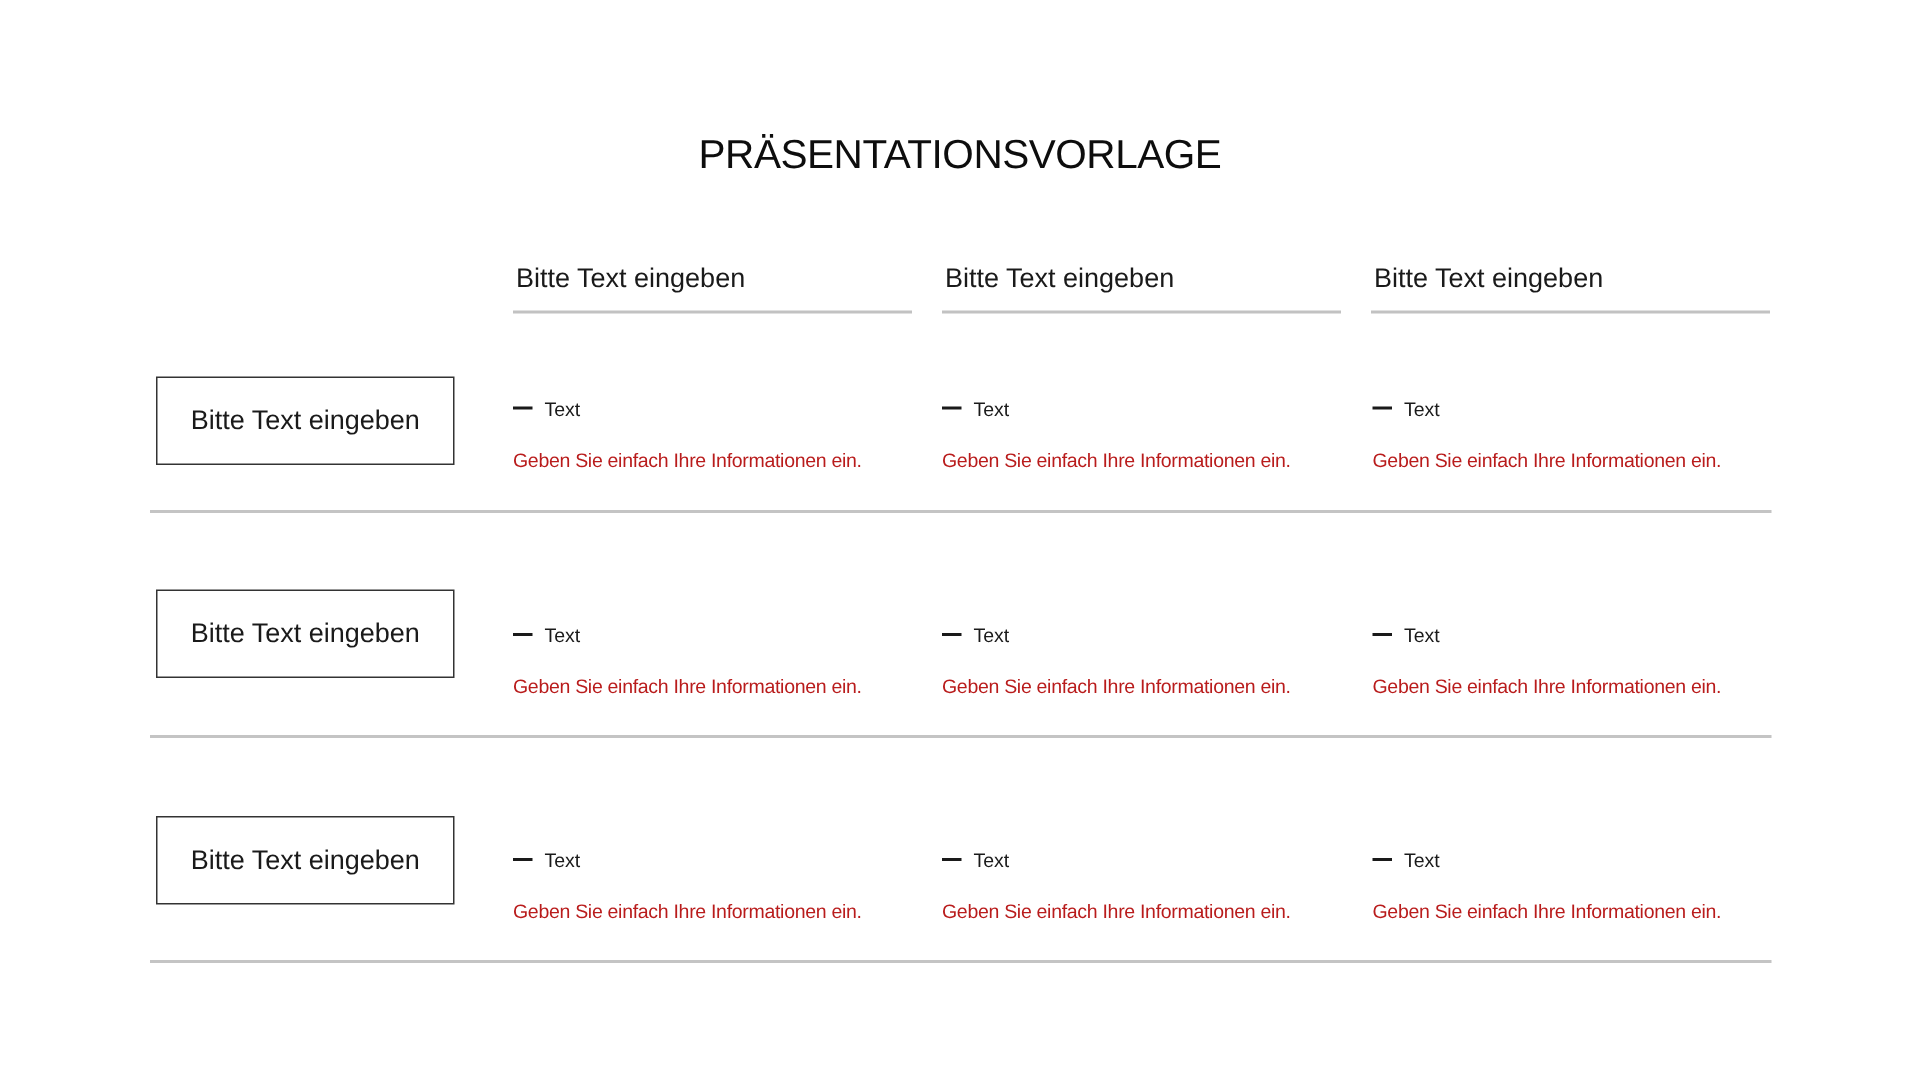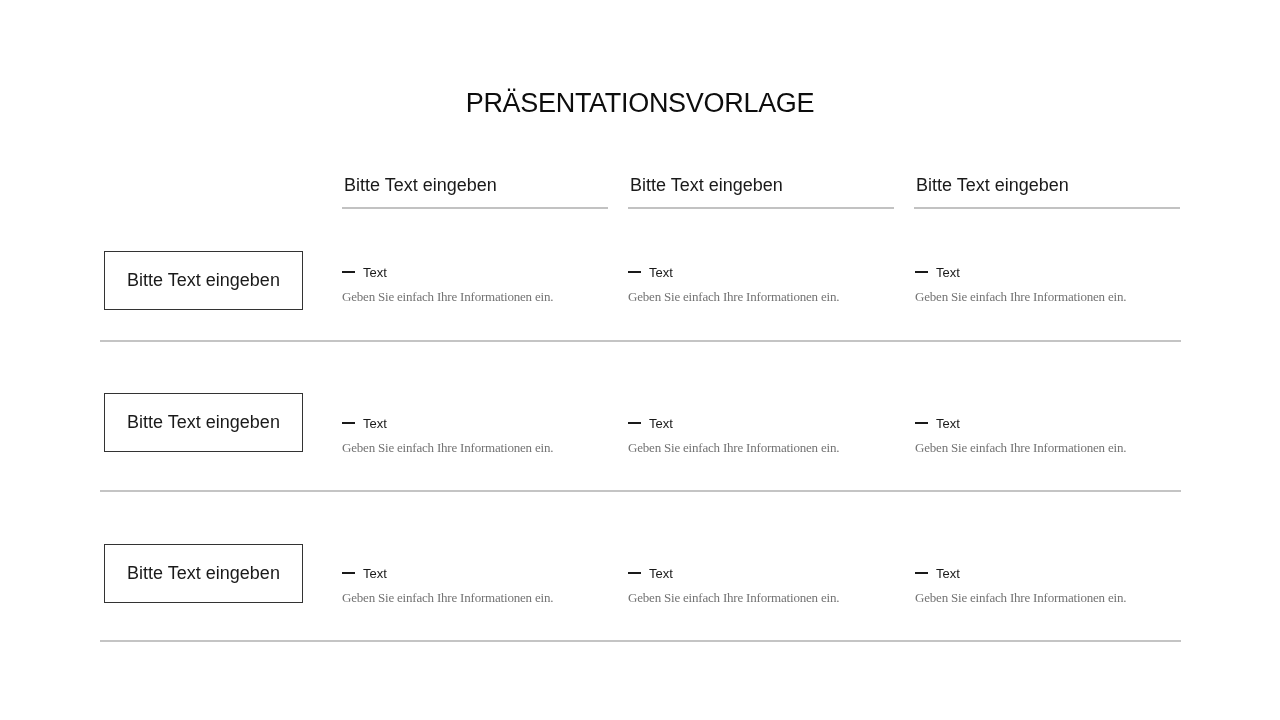--- a/index.html
+++ b/index.html
@@ -77,26 +77,25 @@
       height: 2px;
       background: #1a1a1a;
       margin-left: 0px;
       margin-right: 8px;
     }
     .cell-label {
       font-size: 13px;
       color: #1a1a1a;
     }
     .cell-desc {
-      margin-top: 8px;
+      margin-top: 18px;
       font-size: 13px;
-      color: #737373;
+      color: #b91c1c;
       white-space: nowrap;
       letter-spacing: -0.2px;
-      font-family: Liberation Serif, serif;
     }
   </style>
 </head>
 <body>
 
 <div>
 
   <div class="title">PRÄSENTATIONSVORLAGE</div>
 
   <div class="col-header" style="left:342px;">

